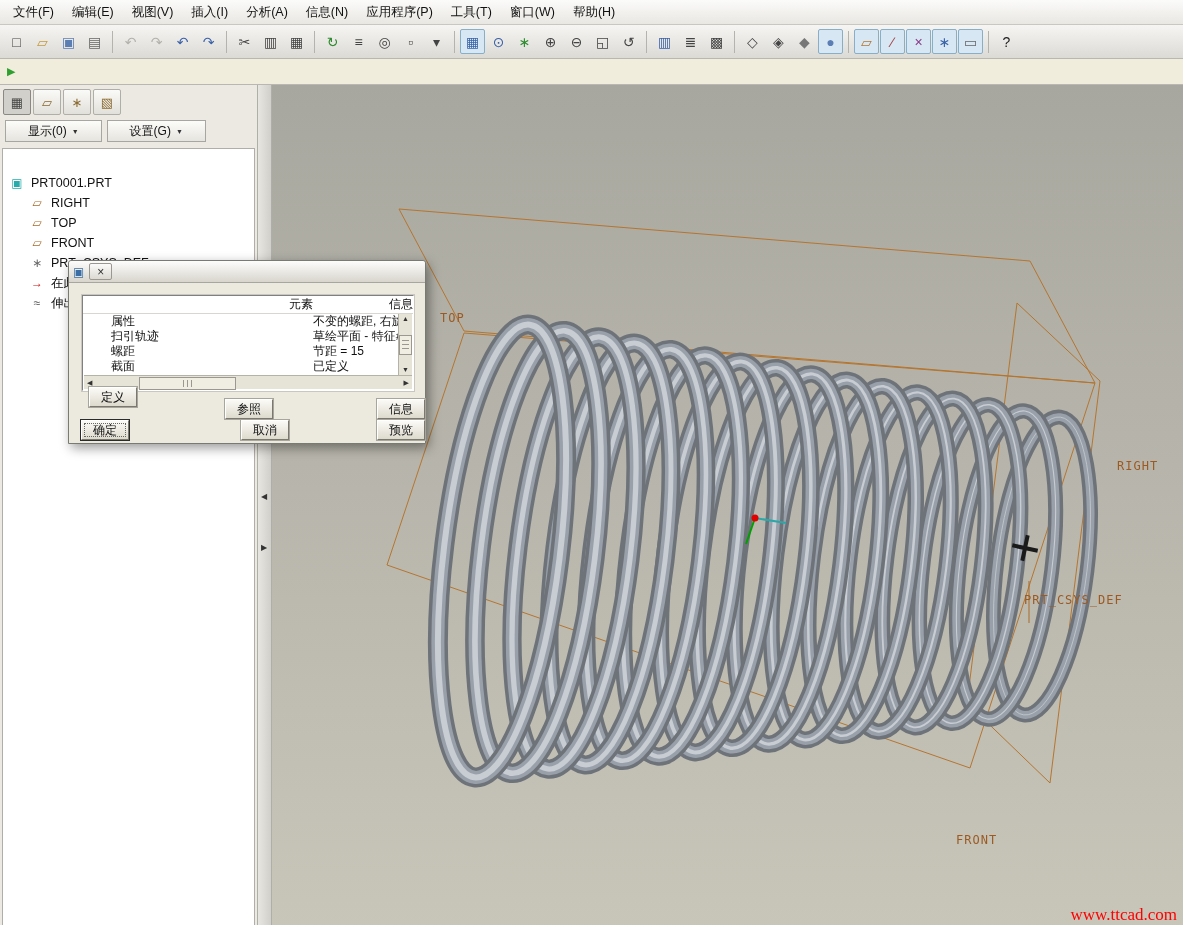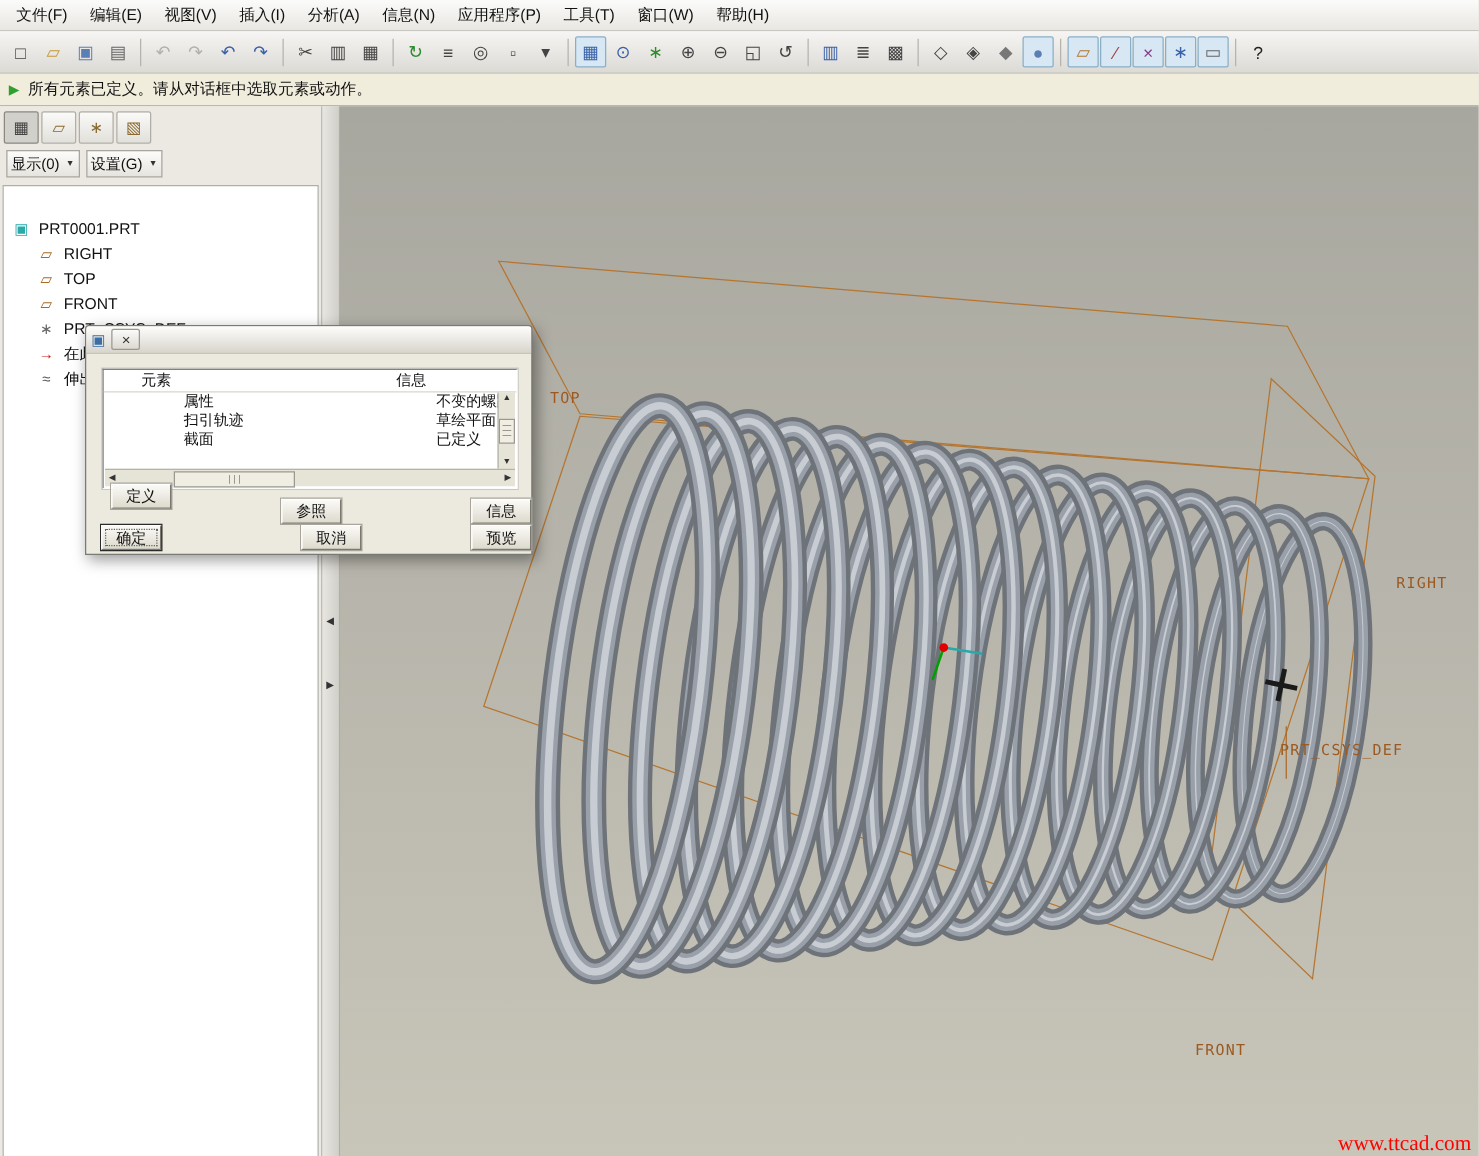--- a/index.html
+++ b/index.html
@@ -30,21 +30,21 @@
   #main{display:flex;height:843px;}
 
   
   #navigator{width:257px;background:#ece9e2;display:flex;flex-direction:column;border-right:1px solid #b0aea8;}
   #nav-tabs{height:30px;display:flex;align-items:center;gap:2px;padding:2px 3px;}
   .nav-tab{width:26px;height:24px;display:flex;align-items:center;justify-content:center;
     border:1px solid #b0aea8;border-radius:2px;background:linear-gradient(#fafaf8,#e2e0da);
     font-size:13px;color:#8a6a30;}
   .nav-tab.pressed{background:#d2d0ca;border-color:#8a8882;color:#444;}
   #nav-controls{height:24px;display:flex;gap:5px;align-items:center;padding:0 5px;}
-  .nav-drop{height:20px;display:flex;align-items:center;gap:5px;padding:0 3px;font-size:12px;
+  .nav-drop{height:20px;display:flex;align-items:center;gap:5px;padding:0 22px;font-size:12px;
     border:1px solid #a8a6a0;background:linear-gradient(#fcfcfa,#e6e4de);cursor:default;justify-content:space-between;}
   .dd{font-size:7px;color:#333;}
   #tree{flex:1;background:#fff;margin:5px 2px 2px 2px;border:1px solid #b0aea8;padding-top:24px;overflow:hidden;}
   .tree-row{height:20px;display:flex;align-items:center;gap:6px;font-size:12.5px;white-space:nowrap;}
   .tree-icon{width:16px;text-align:center;font-size:12px;}
 
   
   #splitter{width:13px;position:relative;background:linear-gradient(90deg,#e8e6e0,#d1cfc9);border-right:1px solid #b0aea8;}
   .spl-btn{position:absolute;left:0;width:12px;height:26px;display:flex;align-items:center;justify-content:center;
     font-size:8px;color:#333;cursor:pointer;}
@@ -70,25 +70,25 @@
     box-shadow:3px 4px 12px rgba(0,0,0,.40);}
   .dlg-title{height:21px;display:flex;align-items:center;gap:5px;padding:0 4px;
     background:linear-gradient(#fdfdfc,#d8d5cd);border-bottom:1px solid #a8a6a0;border-radius:3px 3px 0 0;}
   .dlg-ico{color:#3a6ea5;font-size:12px;}
   .dlg-title-text{flex:1;font-size:12px;}
   .dlg-close{width:21px;height:15px;display:flex;align-items:center;justify-content:center;
     border:1px solid #9a9890;border-radius:2px;background:linear-gradient(#fbfbfa,#dcd9d1);
     font-size:12px;color:#333;cursor:pointer;}
   .dlg-list{position:absolute;left:13px;top:34px;width:330px;height:94px;background:#fff;
     border:1px solid;border-color:#808080 #fff #fff #808080;box-shadow:0 0 0 1px #c9c7c0;}
-  .dlg-hdr{height:17px;display:flex;align-items:center;font-size:12px;border-bottom:1px solid #d8d6ce;}
+  .dlg-hdr{height:17px;display:flex;align-items:center;font-size:12px;border-bottom:1px solid #d8d6ce;text-align:right;}
   .hdr-col1{width:200px;padding-left:30px;}
   .hdr-col2{flex:1;padding-left:4px;}
   #dlg-rows{margin-right:14px;overflow:hidden;height:62px;}
-  .dlg-row{height:15px;display:flex;align-items:center;font-size:12px;white-space:nowrap;padding-left:36px;}
+  .dlg-row{height:15px;display:flex;align-items:center;font-size:12px;white-space:nowrap;}
   .dlg-col1{width:200px;padding-left:28px;overflow:hidden;flex:none;}
   .dlg-col2{flex:1;overflow:hidden;padding-left:2px;}
   .dlg-vscroll{position:absolute;top:18px;right:1px;bottom:15px;width:13px;background:#e6e3d7;
     border-left:1px solid #b5b2a8;display:flex;flex-direction:column;align-items:center;justify-content:space-between;}
   .scr-arrow{font-size:7px;color:#333;line-height:10px;}
   .scr-thumb-v{width:11px;height:18px;background:#f0ede3;border:1px solid #9a9890;
     background-image:repeating-linear-gradient(#9a9890 0 1px,transparent 1px 4px);
     background-size:7px 10px;background-repeat:no-repeat;background-position:center;}
   .dlg-hscroll{position:absolute;left:1px;right:1px;bottom:1px;height:13px;background:#e6e3d7;
     border-top:1px solid #b5b2a8;display:flex;align-items:center;justify-content:space-between;padding:0 3px;}
@@ -166,21 +166,20 @@
       <div class="tb-btn active" style="color: rgb(160, 64, 64);">∕</div>
       <div class="tb-btn active" style="color: rgb(138, 58, 138);">×</div>
       <div class="tb-btn active" style="color: rgb(58, 98, 168);">∗</div>
       <div class="tb-btn active" style="color: rgb(102, 102, 102);">▭</div>
       <div class="tb-sep"></div>
       <div class="tb-btn" style="color: rgb(34, 34, 34);">?</div>
     </div>
 
   <div id="status-bar">
     <span class="status-ico">▶</span>
-    <span>所有元素已定义。请从对话框中选取元素或动作。</span>
   </div>
 
   <div id="main">
 
     <div id="navigator">
       <div id="nav-tabs">
           <div class="nav-tab pressed">▦</div>
           <div class="nav-tab">▱</div>
           <div class="nav-tab">∗</div>
           <div class="nav-tab">▧</div>
@@ -321,20 +320,24 @@
       <div id="dlg-rows">
           <div class="dlg-row">
             <span class="dlg-col1">属性</span>
             <span class="dlg-col2">不变的螺距, 右旋, 穿</span>
           </div>
           <div class="dlg-row">
             <span class="dlg-col1">扫引轨迹</span>
             <span class="dlg-col2">草绘平面 - 特征#2的</span>
           </div>
           <div class="dlg-row">
+            <span class="dlg-col1">螺距</span>
+            <span class="dlg-col2">节距 = 15</span>
+          </div>
+          <div class="dlg-row">
             <span class="dlg-col1">截面</span>
             <span class="dlg-col2">已定义</span>
           </div>
         </div>
       <div class="dlg-vscroll">
         <span class="scr-arrow">▲</span>
         <span class="scr-thumb-v"></span>
         <span class="scr-arrow">▼</span>
       </div>
       <div class="dlg-hscroll">

